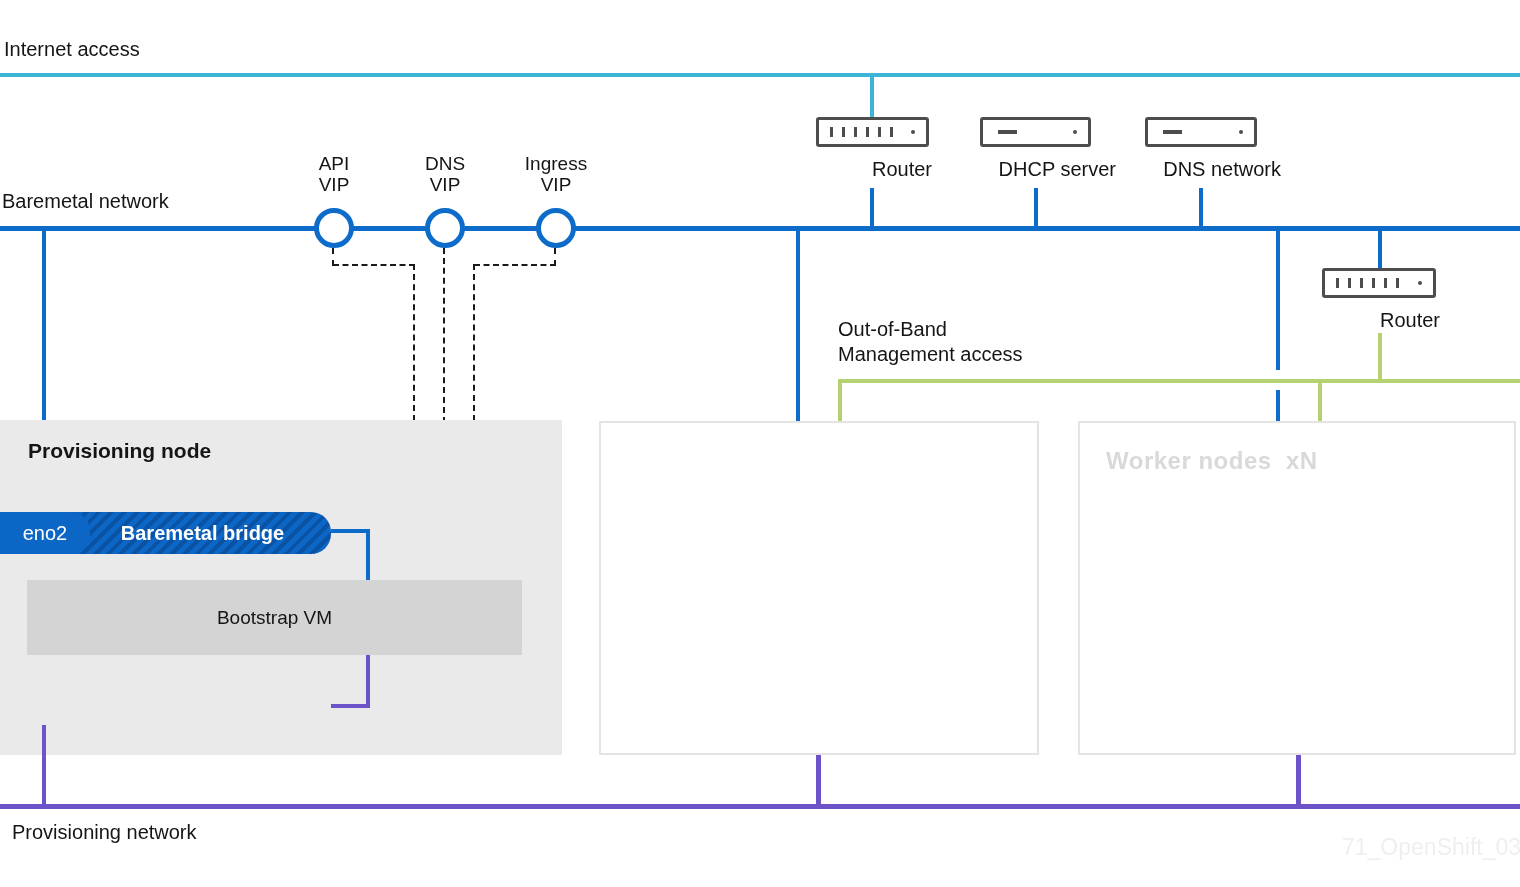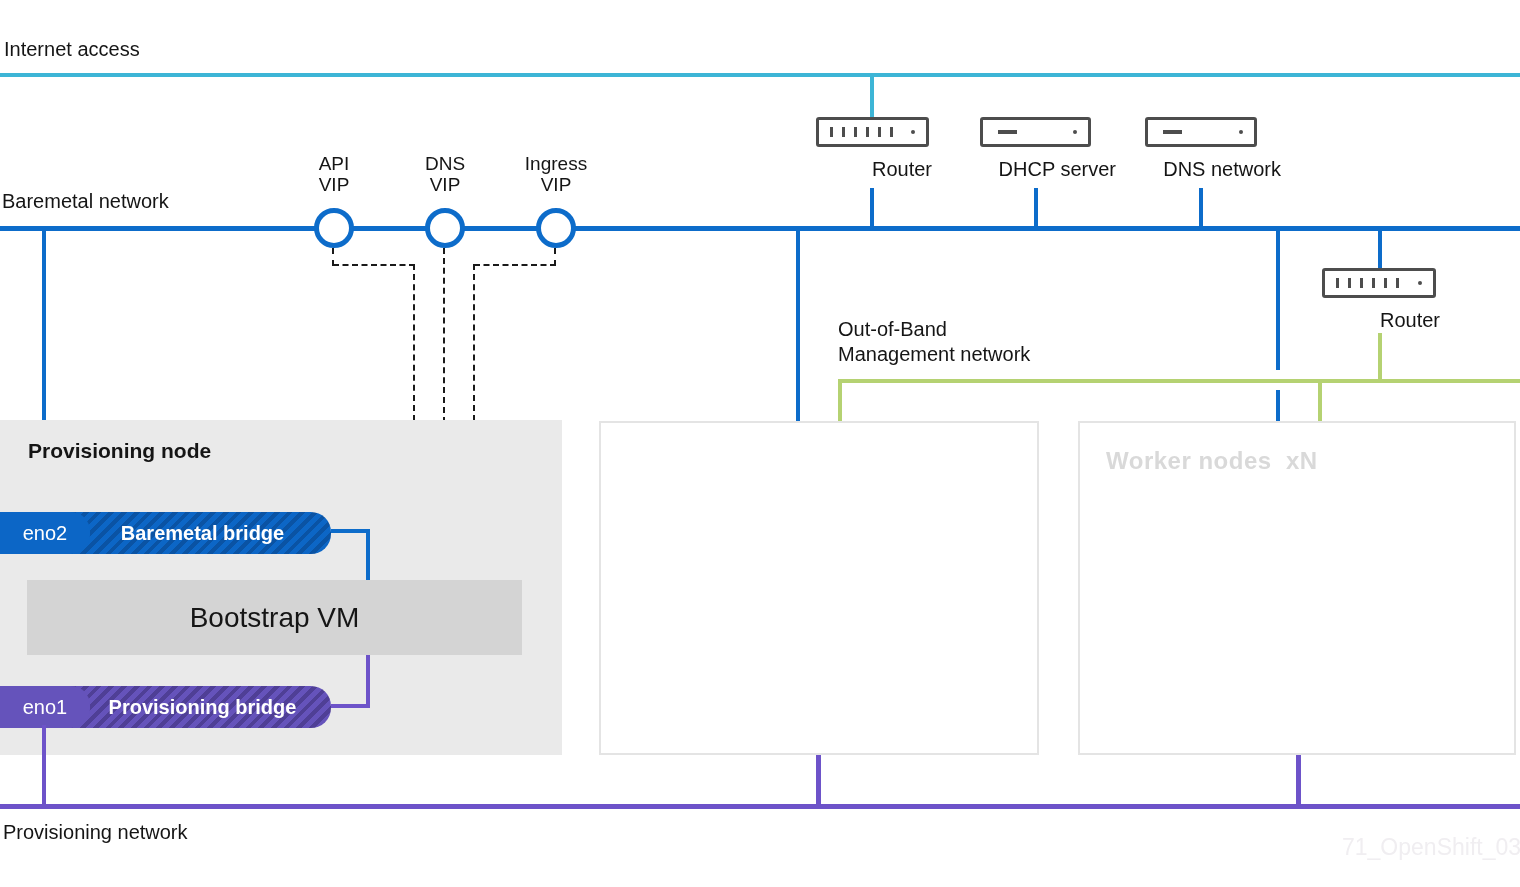--- a/index.html
+++ b/index.html
@@ -35,21 +35,21 @@
   .dashv { position:absolute; width:0; border-left:2px dashed #1a1a1a; }
   .dashh { position:absolute; height:0; border-top:2px dashed #1a1a1a; }
   .arrowhead { position:absolute; width:0; height:0;
                border-left:9px solid transparent; border-right:9px solid transparent;
                border-top:17px solid #111; }
 
   
   .prov-box { position:absolute; left:0; top:420px; width:562px; height:335px; background:#eaeaea; }
   .prov-title { position:absolute; left:28px; top:439px; font-size:21px; font-weight:bold; }
   .bootstrap { position:absolute; left:27px; top:580px; width:495px; height:75px; background:#d4d4d4;
-               display:flex; align-items:center; justify-content:center; font-size:28px; }
+               display:flex; align-items:center; justify-content:center; font-size:19px; }
 
   .pill { position:absolute; left:0; width:331px; height:42px; border-radius:0 20px 20px 0; }
   .pill.blue   { background:repeating-linear-gradient(135deg, var(--bridge-blue-base,#0c66c6) 0 5px,
                  var(--bridge-blue-stripe,#0a53a4) 5px 9px); }
   .pill.purple { background:repeating-linear-gradient(135deg, var(--bridge-purple-base,#6553bb) 0 5px,
                  var(--bridge-purple-stripe,#4f3f96) 5px 9px); }
   .pill .solid { position:absolute; left:0; top:0; bottom:0; width:90px; border-radius:0 19px 19px 0;
                  display:flex; align-items:center; justify-content:center;
                  color:#fff; font-size:20px; }
   .pill.blue .solid   { background:var(--bridge-blue-base,#0c66c6); }
@@ -147,21 +147,21 @@
         <i></i>
         <i></i>
       </span>
     <span class="devdot"></span>
   </div>
   <div class="devlabel" style="left:1320px; top:309px; width:120px;">Router</div>
   <div class="vline c-oob" style="left:1378px; top:333px; height:46px;"></div>
 
   <div class="abs lbl" style="left:838px; top:317px; line-height:25px;">
     <div>Out-of-Band</div>
-    <div>Management network</div>
+    <div>Management access</div>
   </div>
   <div class="hline c-oob" style="left:840px; top:379px; width:680px;"></div>
   <div class="vline c-oob" style="left:838px; top:379px; height:42px;"></div>
   <div class="vline c-oob" style="left:1318px; top:383px; height:38px;"></div>
 
   <div class="prov-box"></div>
   <div class="prov-title">Provisioning node</div>
 
   <div class="pill blue" style="top:512px;">
     <span class="solid">eno2</span>
@@ -170,30 +170,26 @@
   <div class="hline c-bm" style="left:331px; top:529px; width:39px;"></div>
   <div class="vline c-bm" style="left:366px; top:529px; height:52px;"></div>
 
   <div class="bootstrap">
     <span>Bootstrap VM</span>
   </div>
 
   <div class="vline c-prov" style="left:366px; top:655px; height:53px;"></div>
   <div class="hline c-prov" style="left:331px; top:704px; width:39px;"></div>
 
-  <div class="pill purple" style="top:686px;">
-    <span class="solid">eno1</span>
-    <span class="bridgelabel">Provisioning bridge</span>
-  </div>
   <div class="vline c-prov" style="left:42px; top:725px; height:81px;"></div>
 
   <div class="ghost-box" style="left:599px; width:440px;"></div>
   <div class="ghost-box" style="left:1078px; width:438px;"></div>
   <div class="ghost-title" style="left:1106px;">Worker nodes  xN</div>
 
   <div class="vline c-prov" style="left:816px; top:755px; height:50px; width:5px;"></div>
   <div class="vline c-prov" style="left:1296px; top:755px; height:50px; width:5px;"></div>
 
   <div class="hline c-prov" style="left:0; top:804px; width:1520px; height:5px;"></div>
-  <div class="abs lbl" style="left:3px; top:821px;">Provisioning network</div>
+  <div class="abs lbl" style="left:12px; top:821px;">Provisioning network</div>
 
   <div class="watermark">71_OpenShift_0320</div>
 </div>
 
 </body></html>

